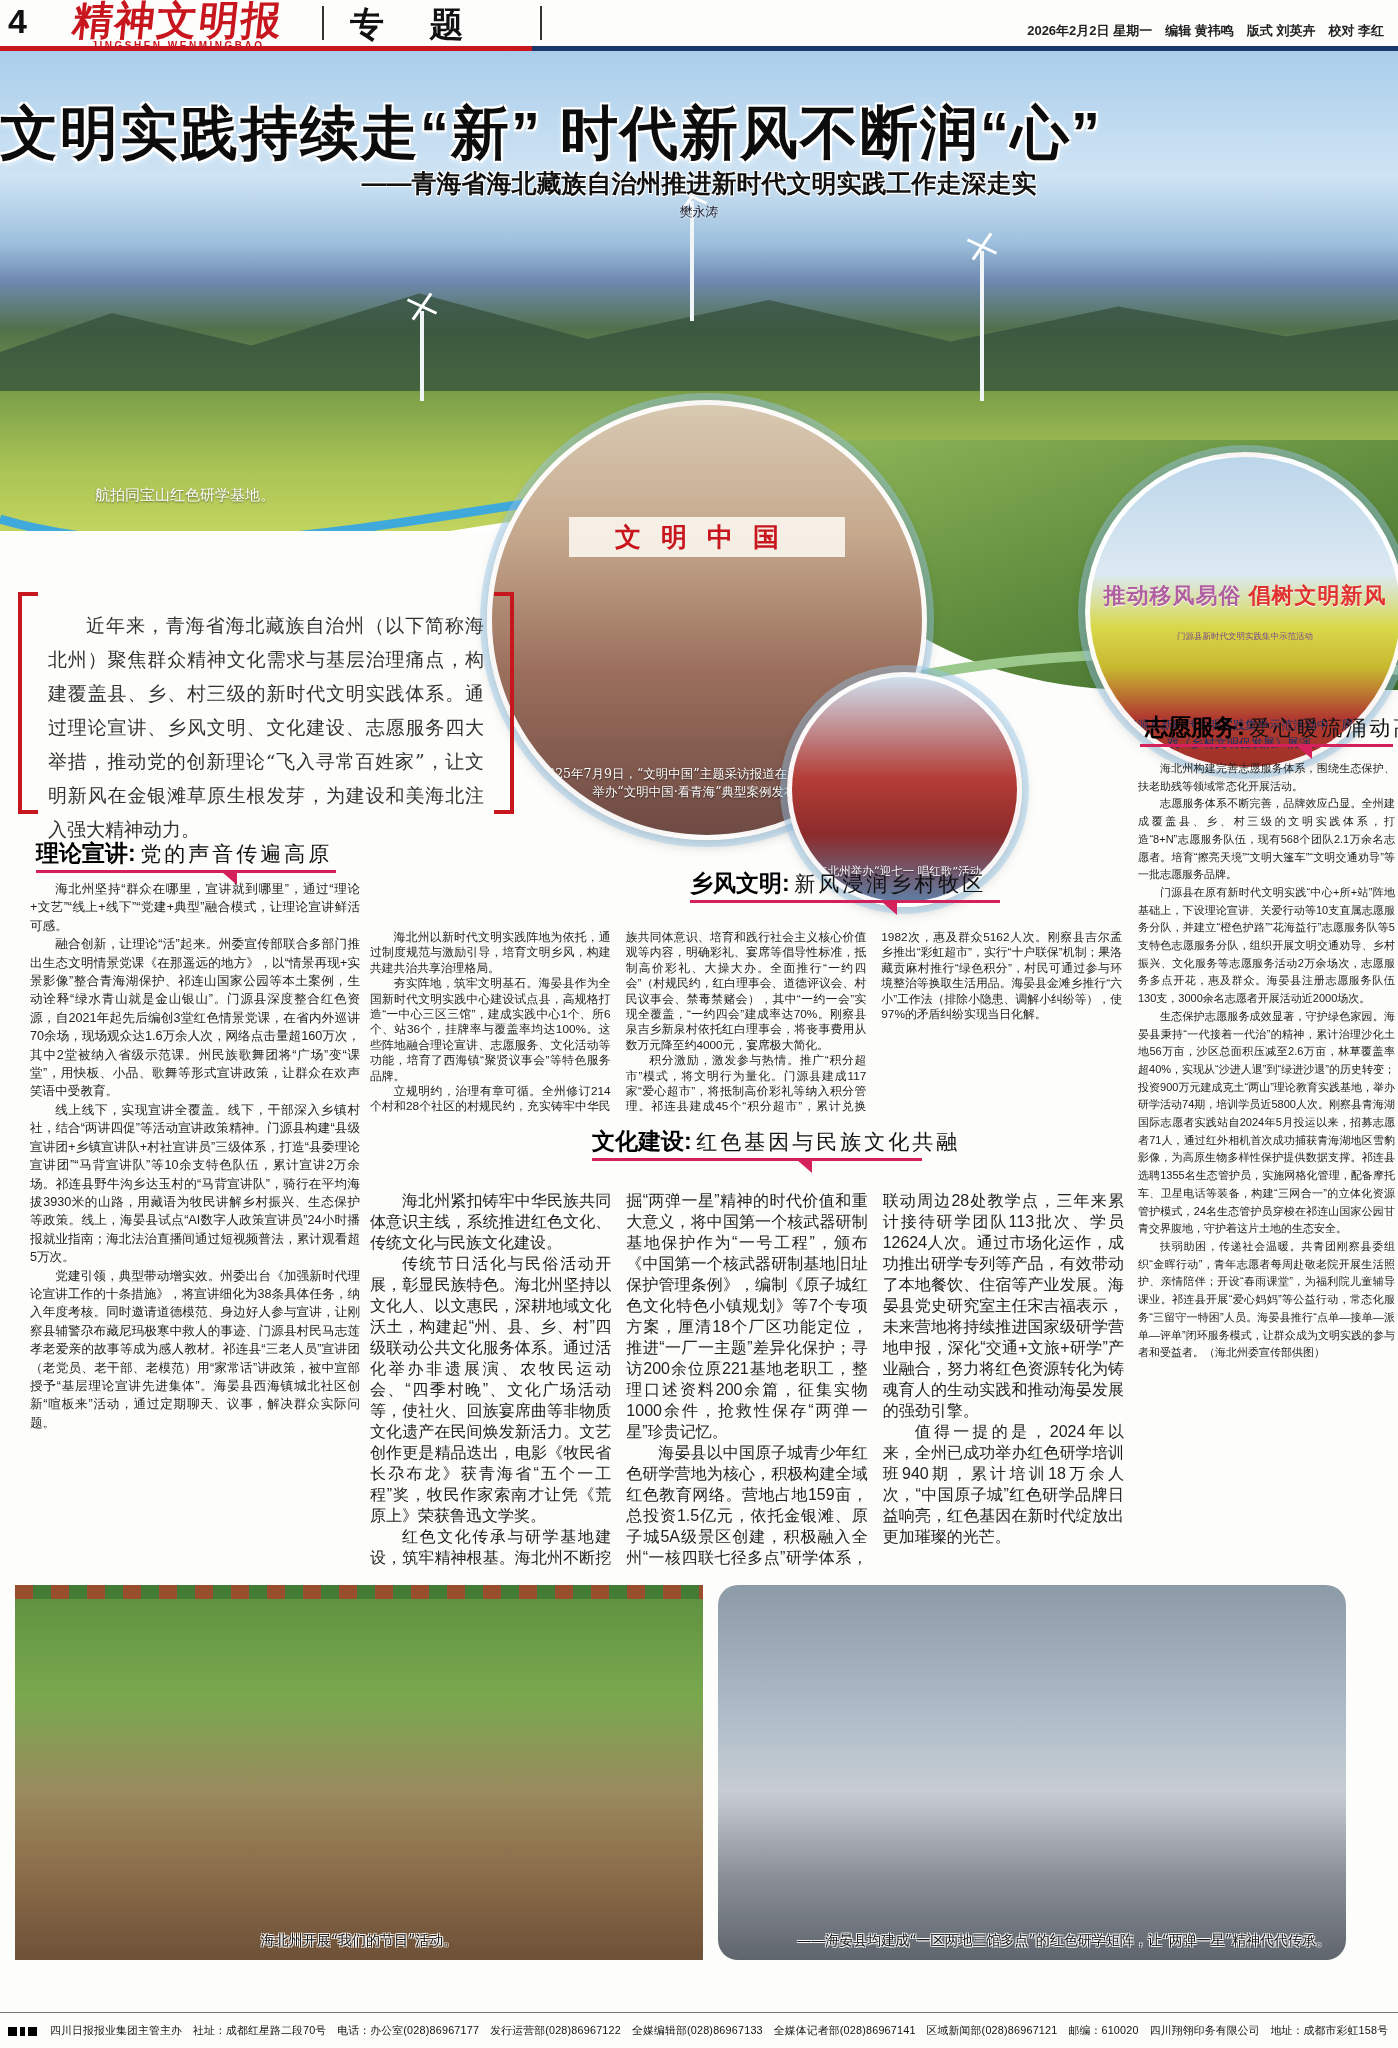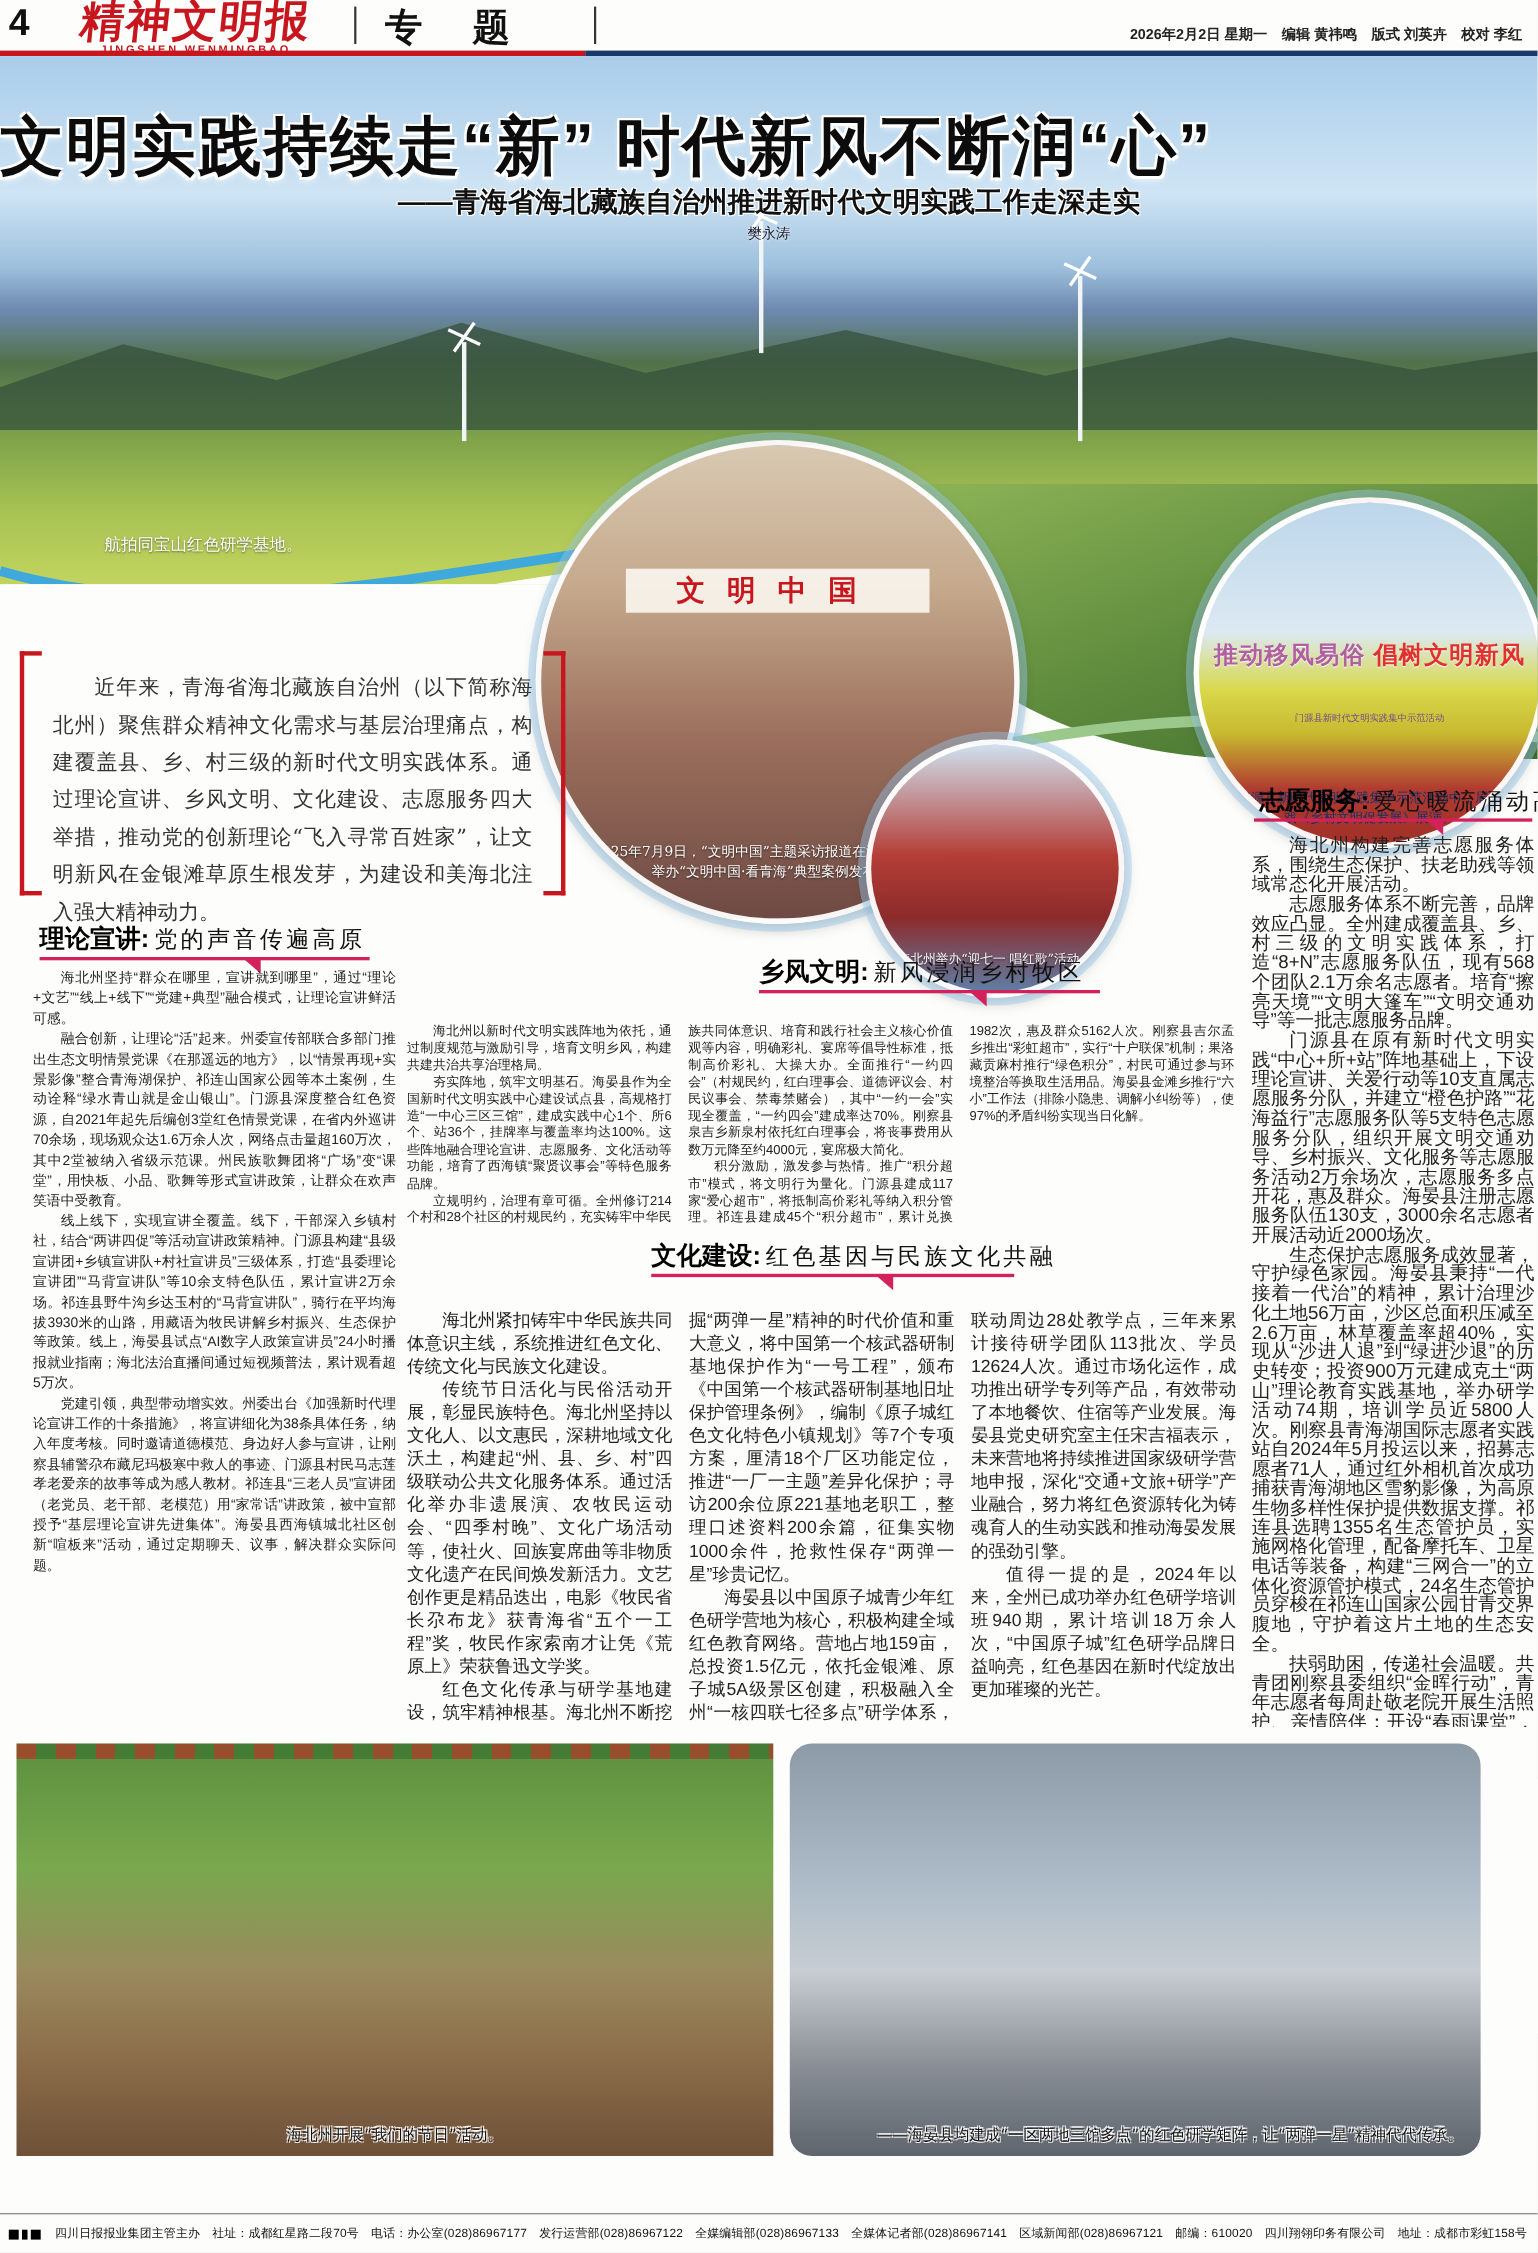--- a/index.html
+++ b/index.html
@@ -54,41 +54,41 @@
         line-height:18px;color:#fff;text-align:center;text-shadow:0 1px 2px rgba(0,0,0,.7);}
   .c2{left:787px;top:672px;width:225px;height:225px;
         background:linear-gradient(180deg,#cfe0ee 0%,#b43d36 45%,#8c2b2b 70%,#5f7fa6 100%);text-decoration:underline;}
   .c2 .circ-cap{bottom:10%;font-size:11.5px;}
   .c3{left:1085px;top:452px;width:310px;height:310px;
         background:linear-gradient(180deg,#bcd6ea 0%,#dce9f2 38%,#d8d84a 55%,#c8b82f 68%,#b03a30 84%,#a03028 100%);}
   .c3-banner{position:absolute;left:4%;top:40%;width:92%;text-align:center;font-weight:900;font-size:22px;
         letter-spacing:1px;text-shadow:0 1px 1px #fff;}
   .c3-banner .p1{color:#b05fa0;}
   .c3-banner .p2{color:#e0312e;}
-  .c3-sub{position:absolute;left:10%;top:56%;width:80%;text-align:center;font-size:8.5px;color:#7a4a8a;margin-top:16px;}
+  .c3-sub{position:absolute;left:10%;top:56%;width:80%;text-align:center;font-size:8.5px;color:#7a4a8a;}
   .c3 .circ-cap{color:#15306b;text-shadow:none;bottom:5%;font-size:12px;}
   
   .intro{position:absolute;left:18px;top:588px;width:496px;height:230px;padding:20px 30px;box-sizing:border-box;
         font-family:"DejaVu Serif",serif;font-size:19px;line-height:34px;color:#333;text-align:justify;}
   .intro::before{content:"";position:absolute;left:0;top:4px;bottom:4px;width:16px;
         border:4px solid #c8161e;border-right:none;}
   .intro::after{content:"";position:absolute;right:0;top:4px;bottom:4px;width:16px;
         border:4px solid #c8161e;border-left:none;}
   .intro p{margin:0;text-indent:2em;}
   
   .sec-head{position:absolute;white-space:nowrap;}
   .sec-bold{font-size:23px;font-weight:900;color:#000;}
   .sec-light{font-family:"DejaVu Serif",serif;font-size:21px;color:#111;letter-spacing:3px;}
   .sec-rule{position:absolute;height:2.5px;background:#d4215c;}
   .sec-rule .notch{position:absolute;left:62%;top:2px;width:0;height:0;
         border-left:15px solid transparent;border-top:13px solid #d4215c;}
   .body{position:absolute;text-align:justify;color:#222;overflow:hidden;}
   .body p{margin:0;text-indent:2em;}
   .b-theory{left:30px;top:880px;width:330px;height:660px;font-size:12.6px;line-height:18.4px;}
-  .b-vol{left:1138px;top:760px;width:257px;height:810px;font-size:17px;line-height:17.7px;}
+  .b-vol{left:1138px;top:760px;width:257px;height:810px;font-size:11px;line-height:17.7px;}
   .cols3{column-count:3;column-gap:15px;column-fill:auto;}
   .b-custom{left:370px;top:930px;width:752px;height:190px;font-size:11.8px;line-height:15.4px;}
   .b-culture{left:370px;top:1190px;width:754px;height:382px;font-size:16px;line-height:21px;}
   
   .photo{position:absolute;top:1585px;height:375px;overflow:hidden;}
   .ph-left{left:15px;width:688px;
         background:linear-gradient(180deg,#5c8f3e 0%,#79a84e 30%,#9a8a5e 55%,#8a6b48 78%,#6d5138 100%);}
   .ph-right{left:718px;width:628px;
         background:linear-gradient(180deg,#8d9aa8 0%,#aebdc9 35%,#c7cdd2 55%,#8a8f96 78%,#5f656d 100%);border-radius:20px;}
   .flags{position:absolute;left:0;top:0;width:100%;height:14px;

